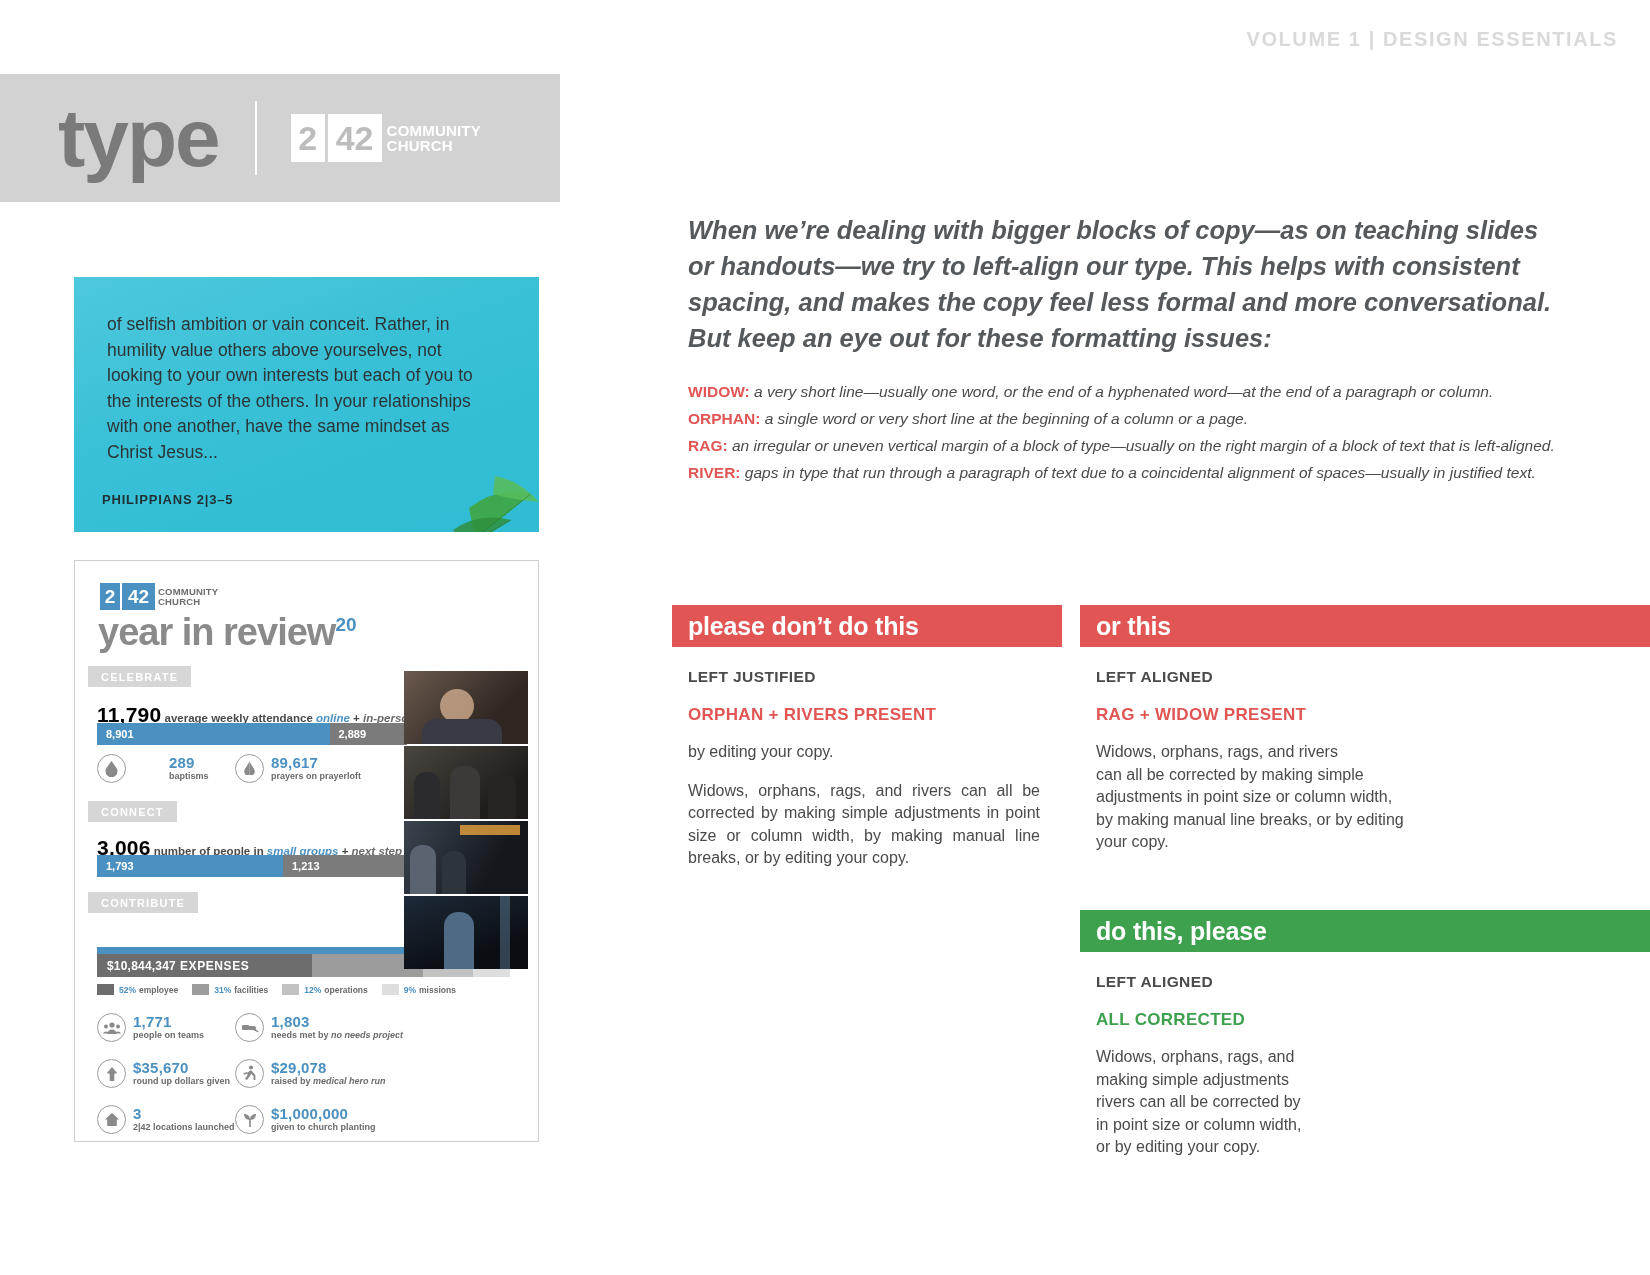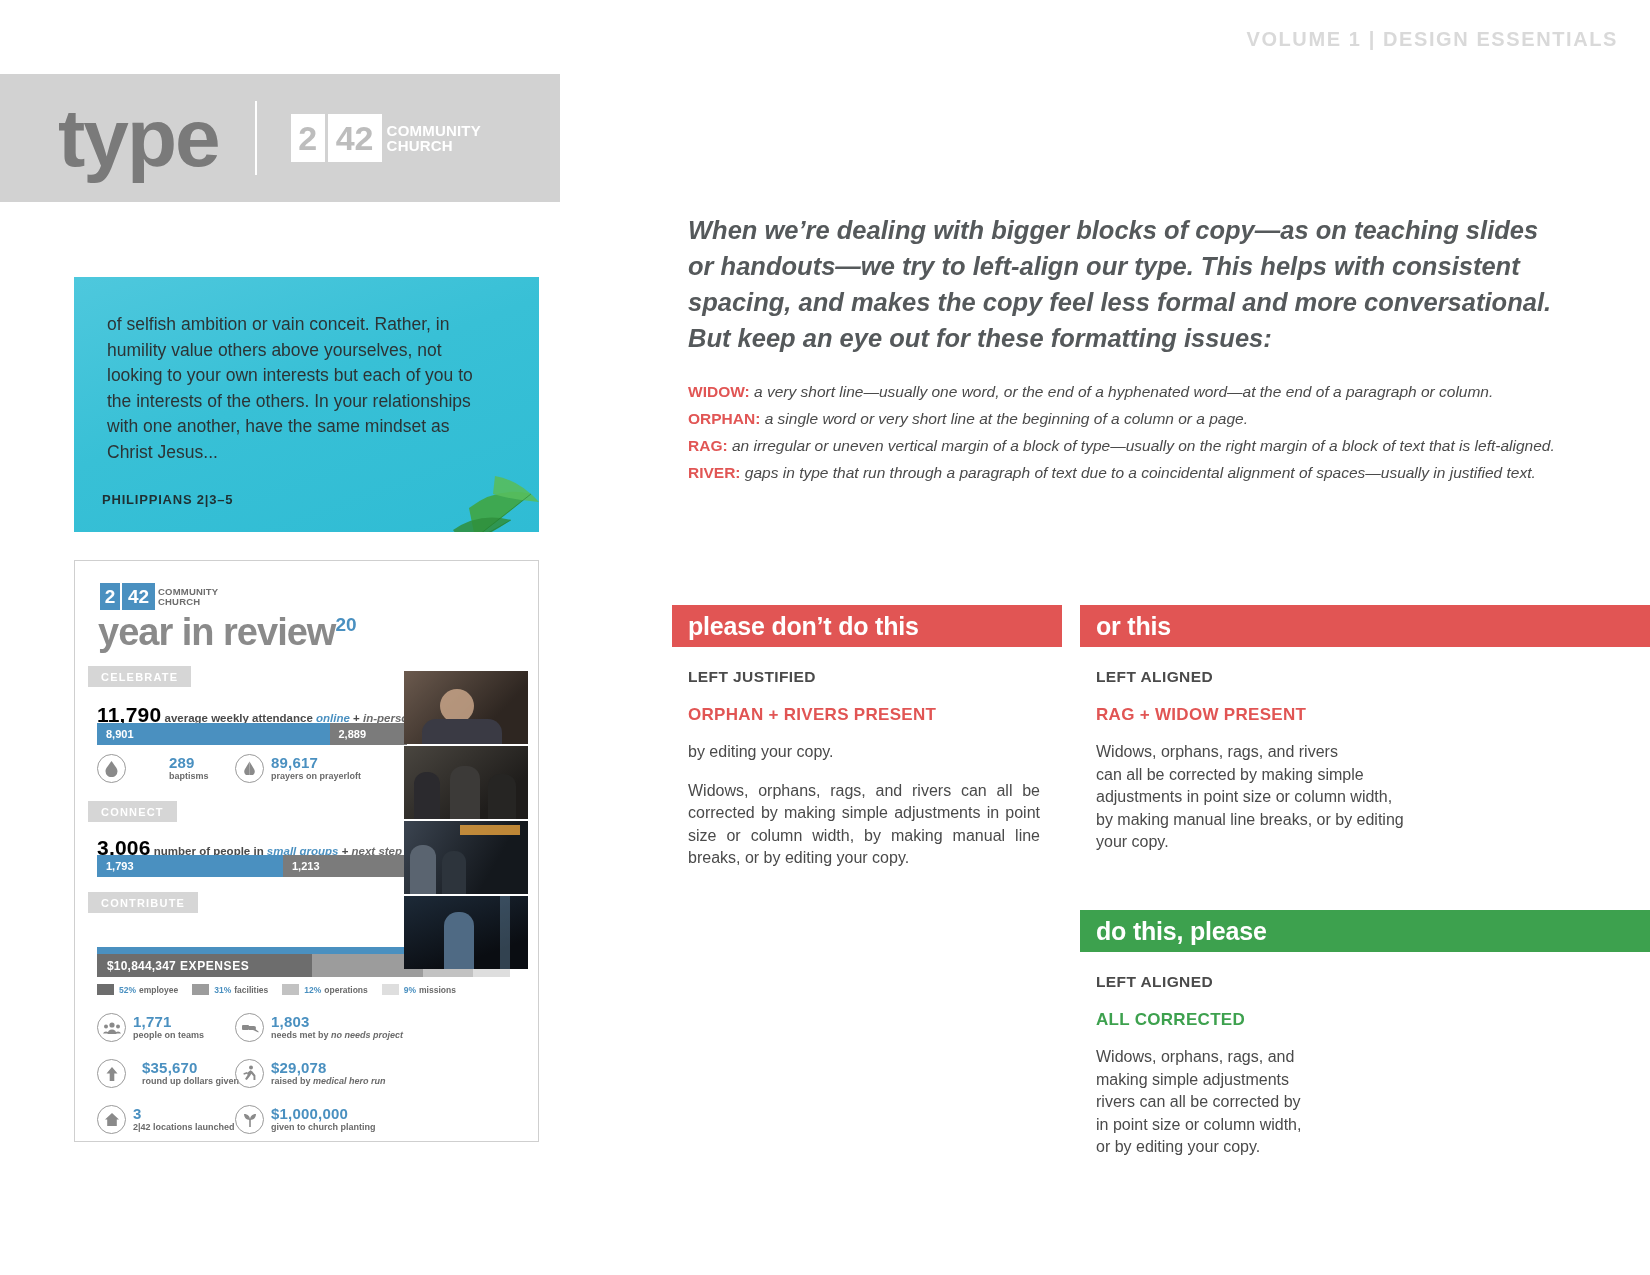--- a/index.html
+++ b/index.html
@@ -320,21 +320,21 @@
           <path d="M8 5 L13 5 A2 2 0 0 1 13 9 L8 9 Z" fill="#8a8a8a"></path>
           <path d="M13 7 L17.5 10.5 L17.5 11.5 L12 9 Z" fill="#8a8a8a"></path>
         </svg>
       </div>
       <div class="icon-txt">
         <div class="v">1,803</div>
         <div class="l"><span>needs met by </span><i>no needs project</i></div>
       </div>
     </div>
 
-    <div class="icon-stat" style="left:22px; top:498px;gap:9px;">
+    <div class="icon-stat" style="left:22px; top:498px;">
       <div class="icon-circle">
         <svg width="14" height="16" viewBox="0 0 14 16">
           <path d="M7 1 L12.5 7.5 L9.3 7.5 L9.3 15 L4.7 15 L4.7 7.5 L1.5 7.5 Z" fill="#8a8a8a"></path>
         </svg>
       </div>
       <div class="icon-txt">
         <div class="v">$35,670</div>
         <div class="l">round up dollars given</div>
       </div>
     </div>

